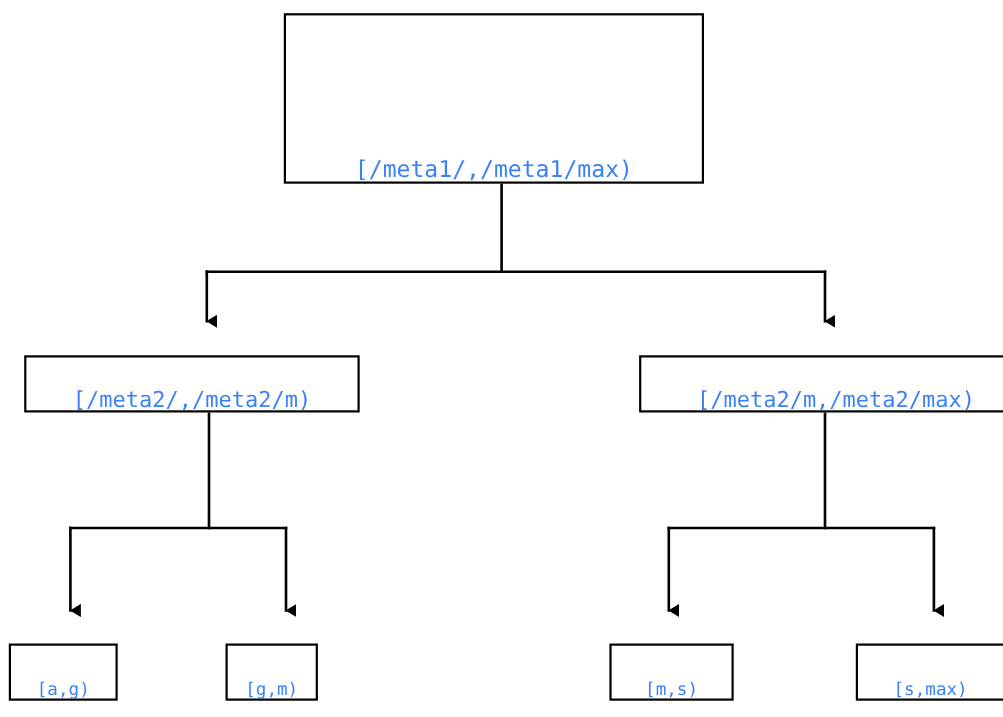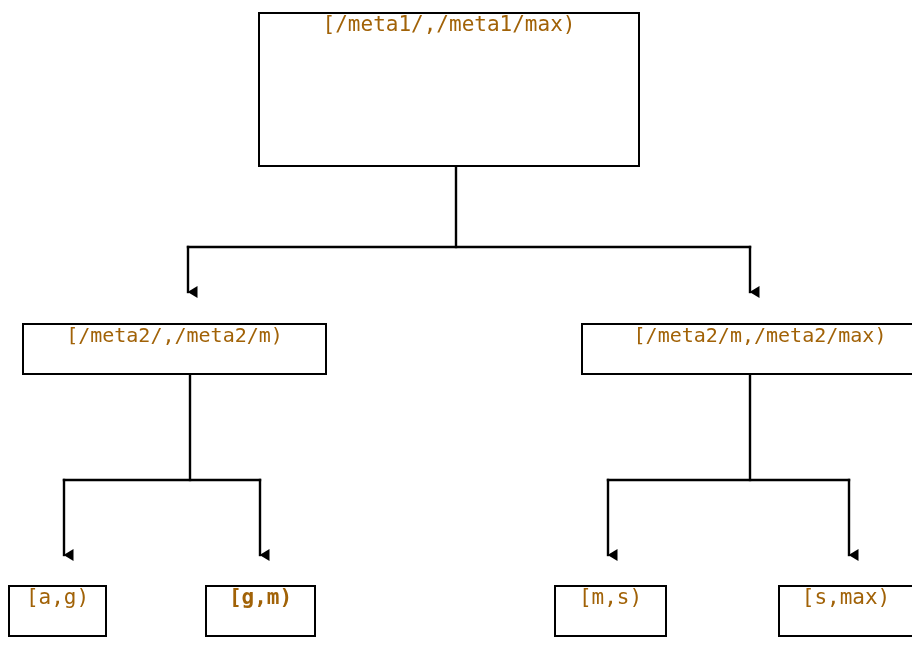--- a/index.html
+++ b/index.html
@@ -22,23 +22,23 @@
     top: 0;
     width: 912px;
     height: 652px;
   }
   .node {
     position: absolute;
     box-sizing: border-box;
     background: #ffffff;
     border: 2px solid #000000;
     display: flex;
-    align-items: flex-start;
+    align-items: flex-end;
     justify-content: center;
-    color: #a16207;
+    color: #3b82f6;
     z-index: 2;
   }
   .node-label {
     white-space: pre;
     letter-spacing: 0px;
     line-height: 1;
   }
   .node-root {
     left: 258px;
     top: 12px;
@@ -53,24 +53,24 @@
   }
   .node-mid .node-label { font-size: 20px; }
 
   .node-mid-left  { left: 22px;  width: 305px; }
   .node-mid-right { left: 581px; width: 358px; }
 
   .node-leaf {
     top: 585px;
     height: 52px;
   }
-  .node-leaf .node-label { font-size: 21px; }
+  .node-leaf .node-label { font-size: 16px; }
 
   .node-leaf-0 { left: 8px;   width: 99px;  }
-  .node-leaf-1 { left: 205px; width: 111px; font-weight: bold;  }
+  .node-leaf-1 { left: 205px; width: 84px;  }
   .node-leaf-2 { left: 554px; width: 113px;  }
   .node-leaf-3 { left: 778px; width: 136px; }
 </style>
 </head>
 <body>
 
 <div id="canvas">
 
   <svg id="edge-layer" viewBox="0 0 912 652" width="912" height="652" xmlns="http://www.w3.org/2000/svg">
     <defs>

